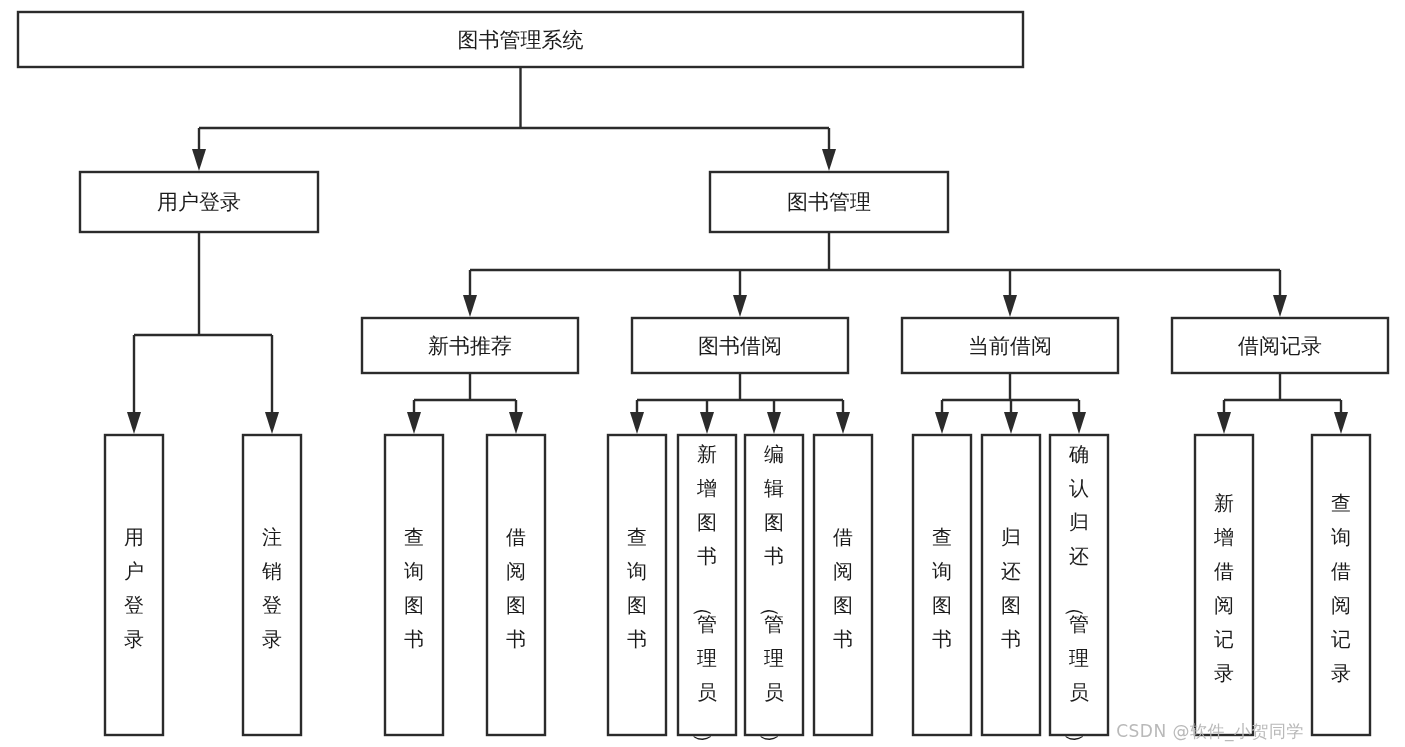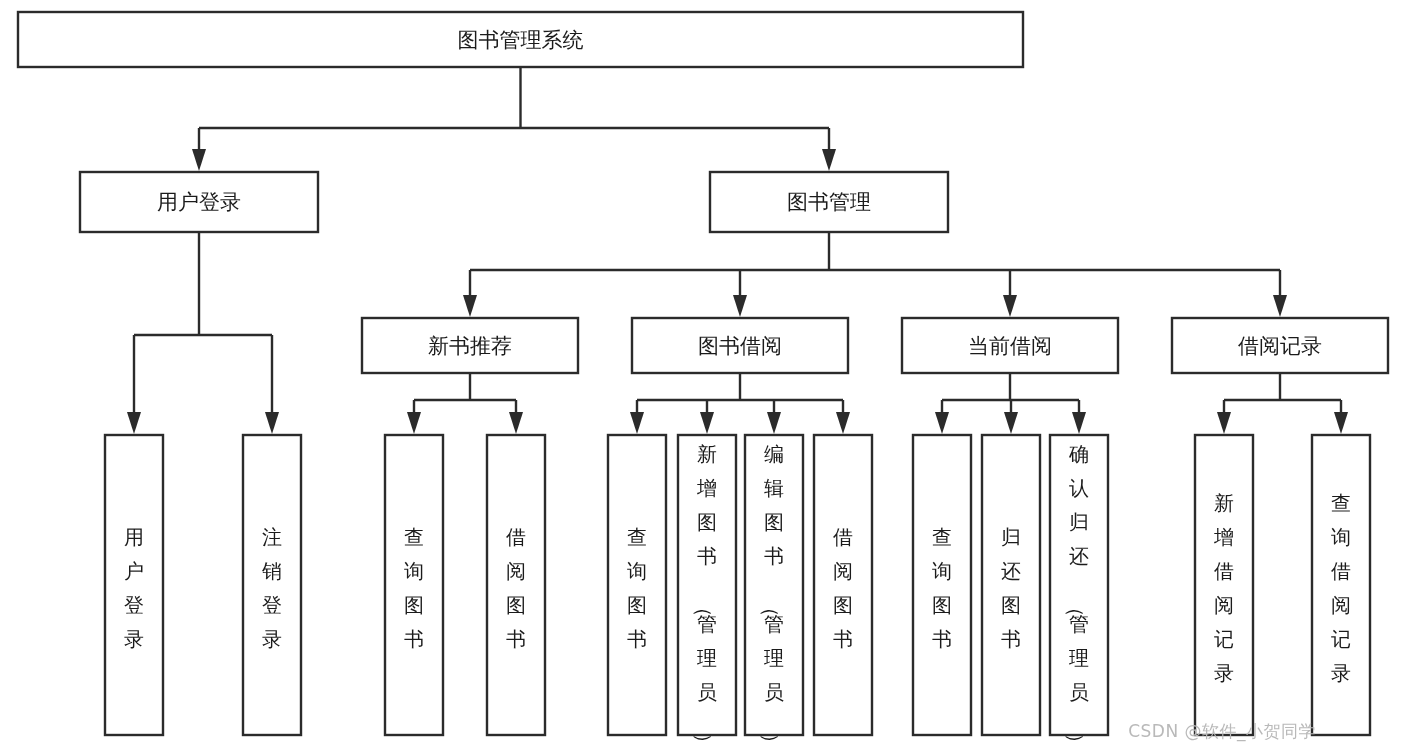--- a/index.html
+++ b/index.html
@@ -50,21 +50,21 @@
     stroke-width: 2.4;
     fill: none;
     stroke-linecap: butt;
   }
   .arrow-head {
     fill: #2b2b2b;
     stroke: none;
   }
   .watermark {
     position: absolute;
-    right: 12px;
+    right: 24px;
     bottom: 4px;
     font-size: 17px;
     color: #b9b9b9;
     font-family: "DejaVu Sans", "Liberation Sans", sans-serif;
     white-space: nowrap;
     letter-spacing: 0.5px;
   }
 </style>
 </head>
 <body>

